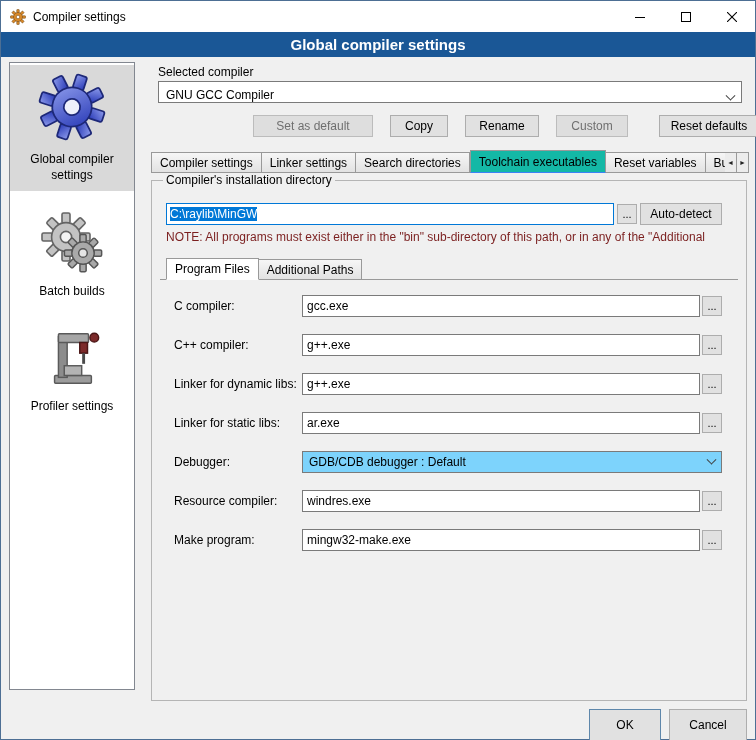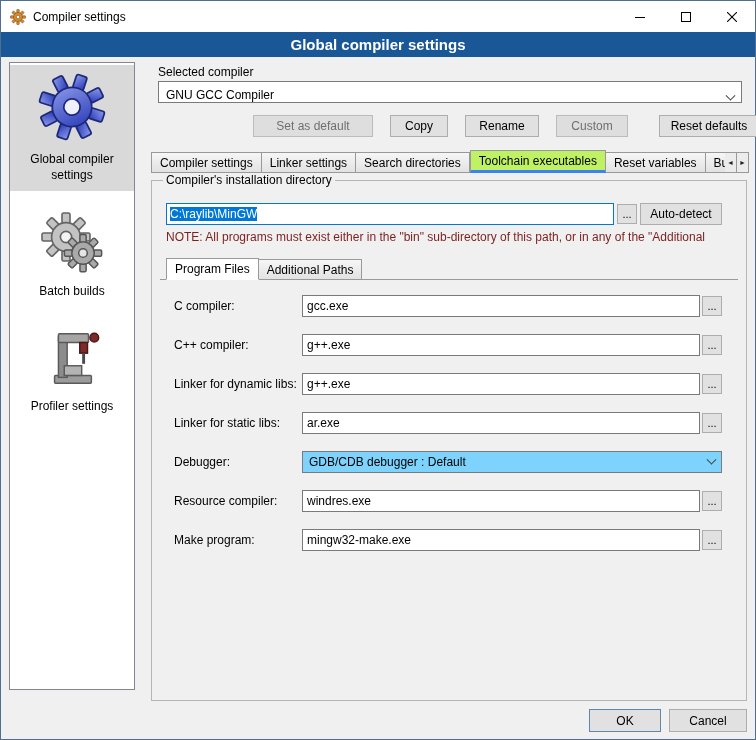--- a/index.html
+++ b/index.html
@@ -34,21 +34,21 @@
   .btnrow{position:absolute;left:24px;top:53px;width:584px;display:flex;gap:17px}
   .btnrow .spacer{flex:1}
   .w-setdef{width:120px}.w-copy{width:58px}.w-rename{width:74px}.w-delete{width:72px}
   .w-reset{width:100px;margin-left:14px}
 
   
   .tabstrip{position:absolute;left:0;top:88px;width:598px;height:23px;display:flex;align-items:flex-end}
   .tabs-clip{display:flex;overflow:hidden;width:574px;height:23px;align-items:flex-end}
   .tab{height:21px;padding:0 8px;font-size:12px;display:flex;align-items:center;background:linear-gradient(#f6f6f6,#e2e2e2);border:1px solid #999;border-left:none;white-space:nowrap;flex:none}
   .tab:first-child{border-left:1px solid #999}
-  .tab.active{height:23px;background:#bef264;border-left:1px solid #999;border-bottom:3px solid #3b82f6}
+  .tab.active{height:23px;background:#14b8a6;border-left:1px solid #999;border-bottom:1px solid #3b82f6}
   .tab.clipped{min-width:70px}
   .tab-scroll{width:12px;height:21px;border:1px solid #999;border-left:none;background:#ececec;font-size:7px;display:flex;align-items:center;justify-content:center;color:#222;flex:none}
 
   
   fieldset.group{position:absolute;left:0;top:111px;width:596px;height:528px;border:1px solid #b5b5b5;padding:4px 8px 0 8px}
   fieldset.group legend{font-size:12px;padding:0 3px;margin-left:3px}
 
   .install-row{display:flex;align-items:center;gap:3px;height:22px;margin-top:12px;padding-left:6px;padding-right:16px}
   .install-input{flex:1;height:22px;border:1px solid var(--selection-bg,#0078d7);background:#fff;display:flex;align-items:center;padding:0 3px;font-size:12px;overflow:hidden}
   .install-input .sel{background:var(--selection-bg,#0078d7);color:#ffffff;white-space:pre}
@@ -65,21 +65,21 @@
   .inner-panel{border-top:1px solid #999;padding:11px 16px 0 14px;position:relative;z-index:1}
 
   .frow{display:flex;align-items:center;height:30px;margin-bottom:9px}
   .flabel{width:128px;font-size:12px;flex:none}
   .finput{flex:1;height:22px;border:1px solid #7a7a7a;background:#fff;font-size:12px;font-family:inherit;padding:0 4px;min-width:0;outline:none}
   .frow .browse-btn{margin-left:2px}
   .fselect{flex:1;height:22px;border:1px solid #7a7a7a;background:#7dd3fc;display:flex;align-items:center;padding:0 6px;font-size:12px}
 
   
   .footer{position:absolute;right:8px;top:708px;display:flex;gap:8px}
-  .footer .btn{height:23px}
+  .footer .btn{height:32px}
   .btn.ok{width:72px;border-color:#5e87ab}
   .btn.cancel{width:78px}
 </style>
 </head>
 <body>
 
 <svg width="0" height="0" style="position:absolute" aria-hidden="true">
   <defs>
     <g id="gear">
       <rect x="27" y="2" width="10" height="13" rx="2"></rect>

